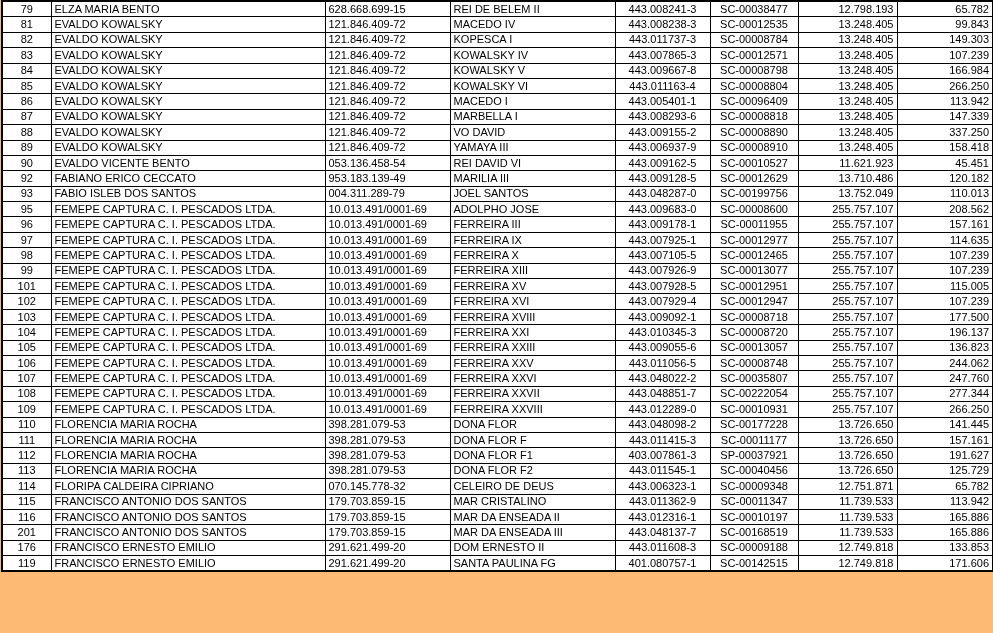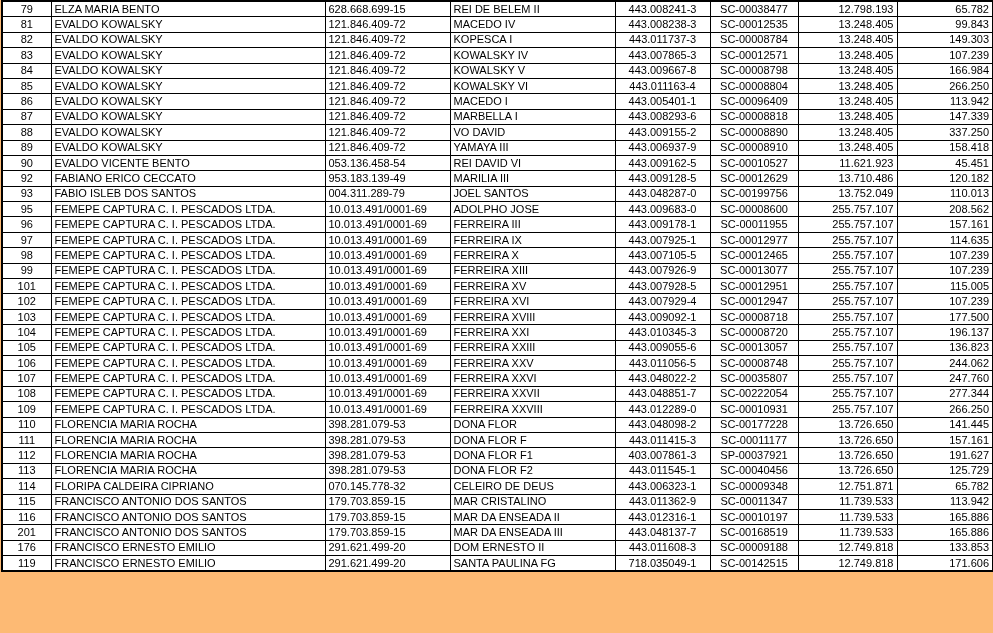--- a/index.html
+++ b/index.html
@@ -423,20 +423,20 @@
           <td class="al-center">443.011608-3</td>
           <td class="al-center">SC-00009188</td>
           <td class="al-right">12.749.818</td>
           <td class="al-right">133.853</td>
         </tr>
         <tr>
           <td class="al-center">119</td>
           <td class="al-left">FRANCISCO ERNESTO EMILIO</td>
           <td class="al-left">291.621.499-20</td>
           <td class="al-left">SANTA PAULINA FG</td>
-          <td class="al-center">718.035049-1</td>
+          <td class="al-center">401.080757-1</td>
           <td class="al-center">SC-00142515</td>
           <td class="al-right">12.749.818</td>
           <td class="al-right">171.606</td>
         </tr>
       </tbody>
   </table>
 </div>
 
 </body></html>

